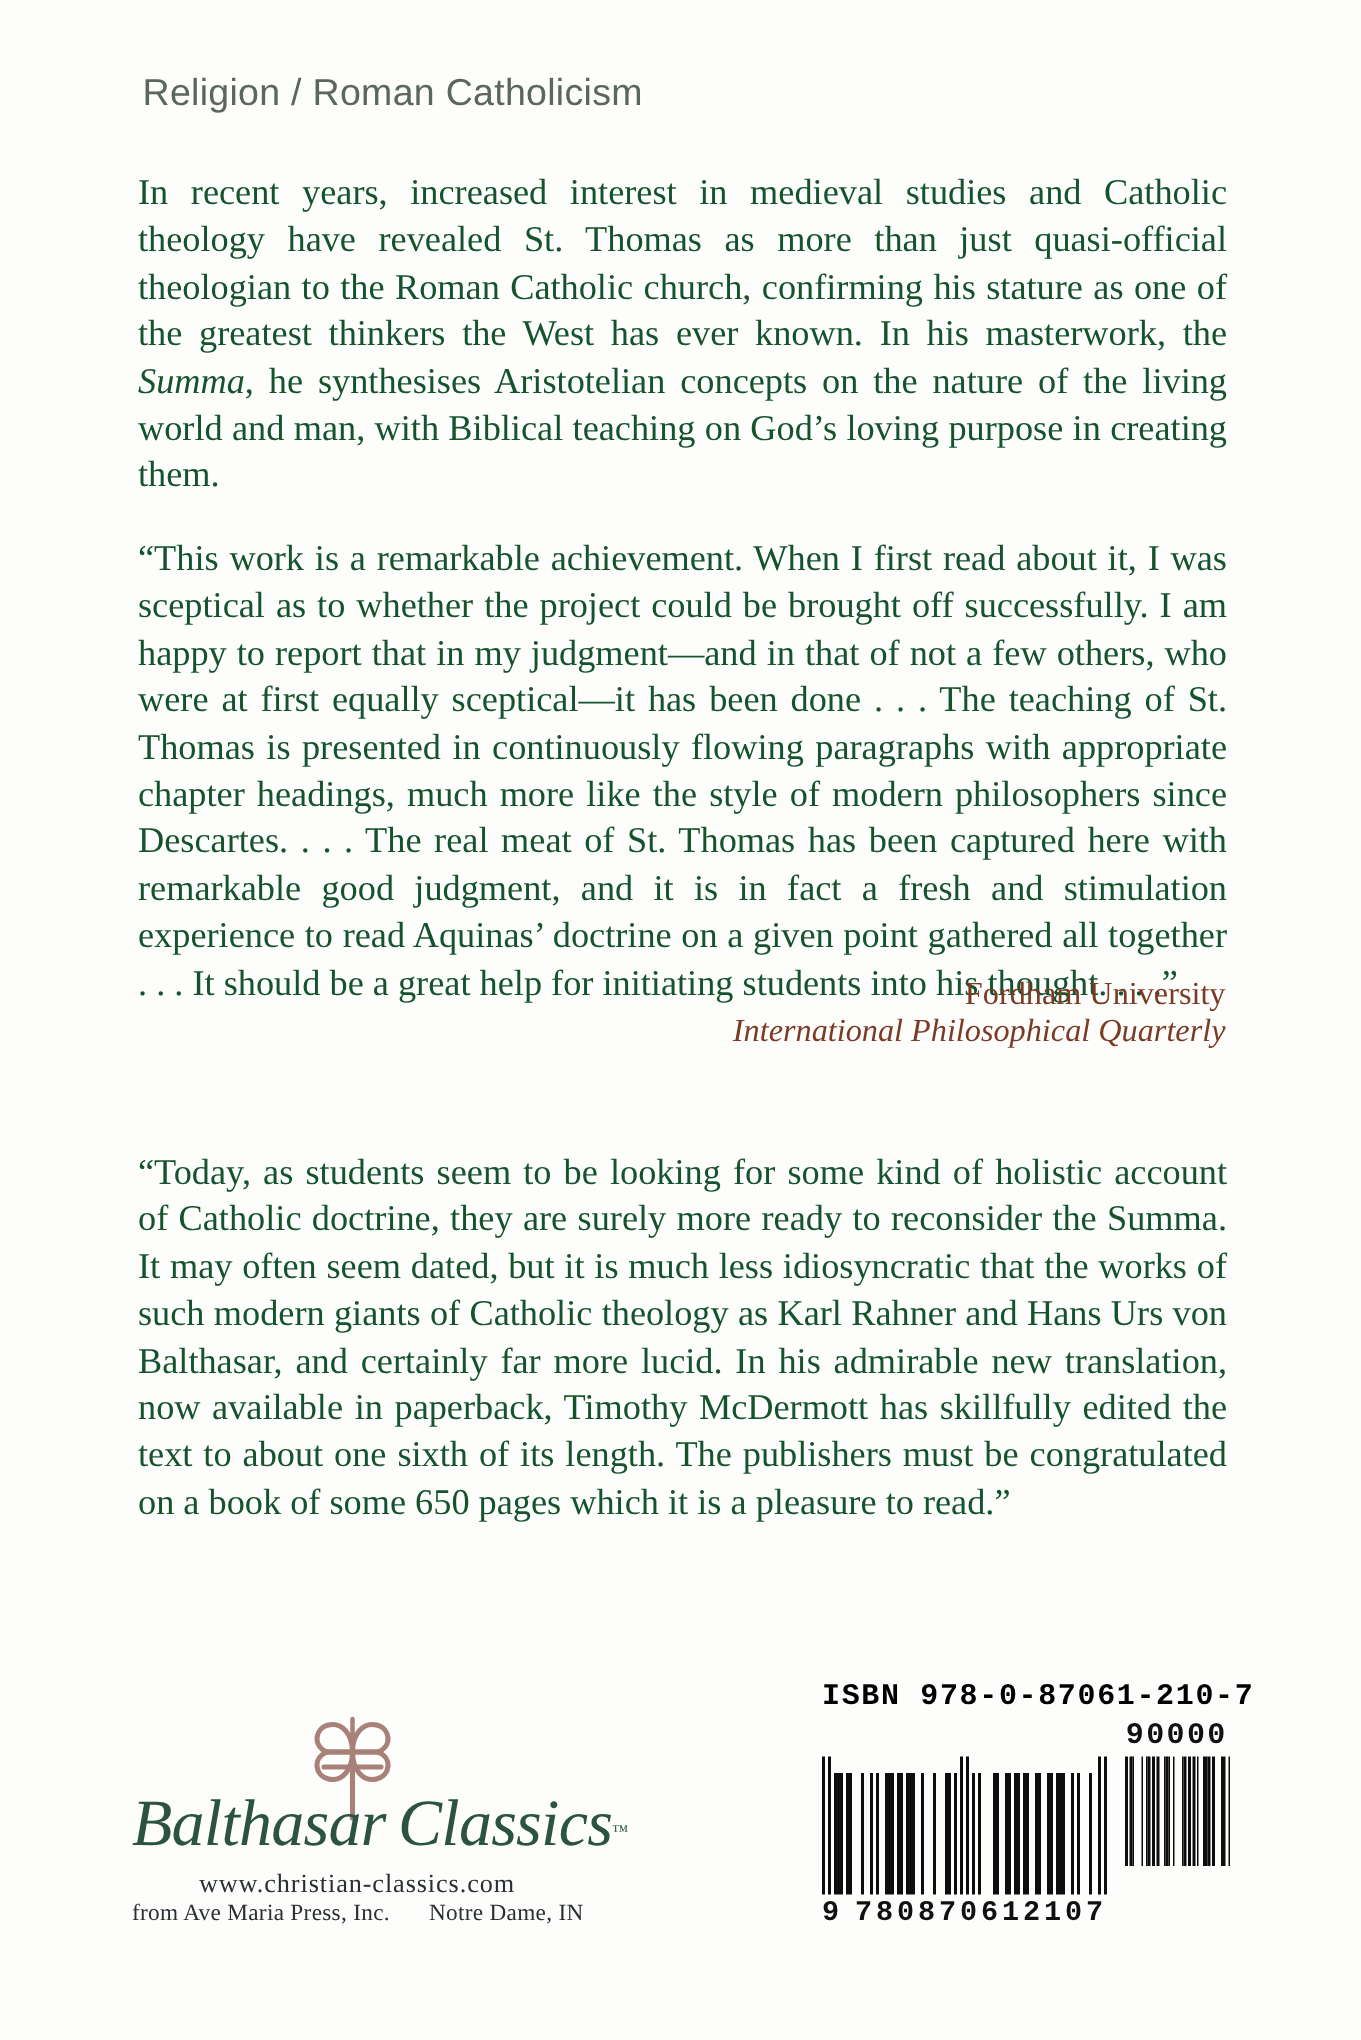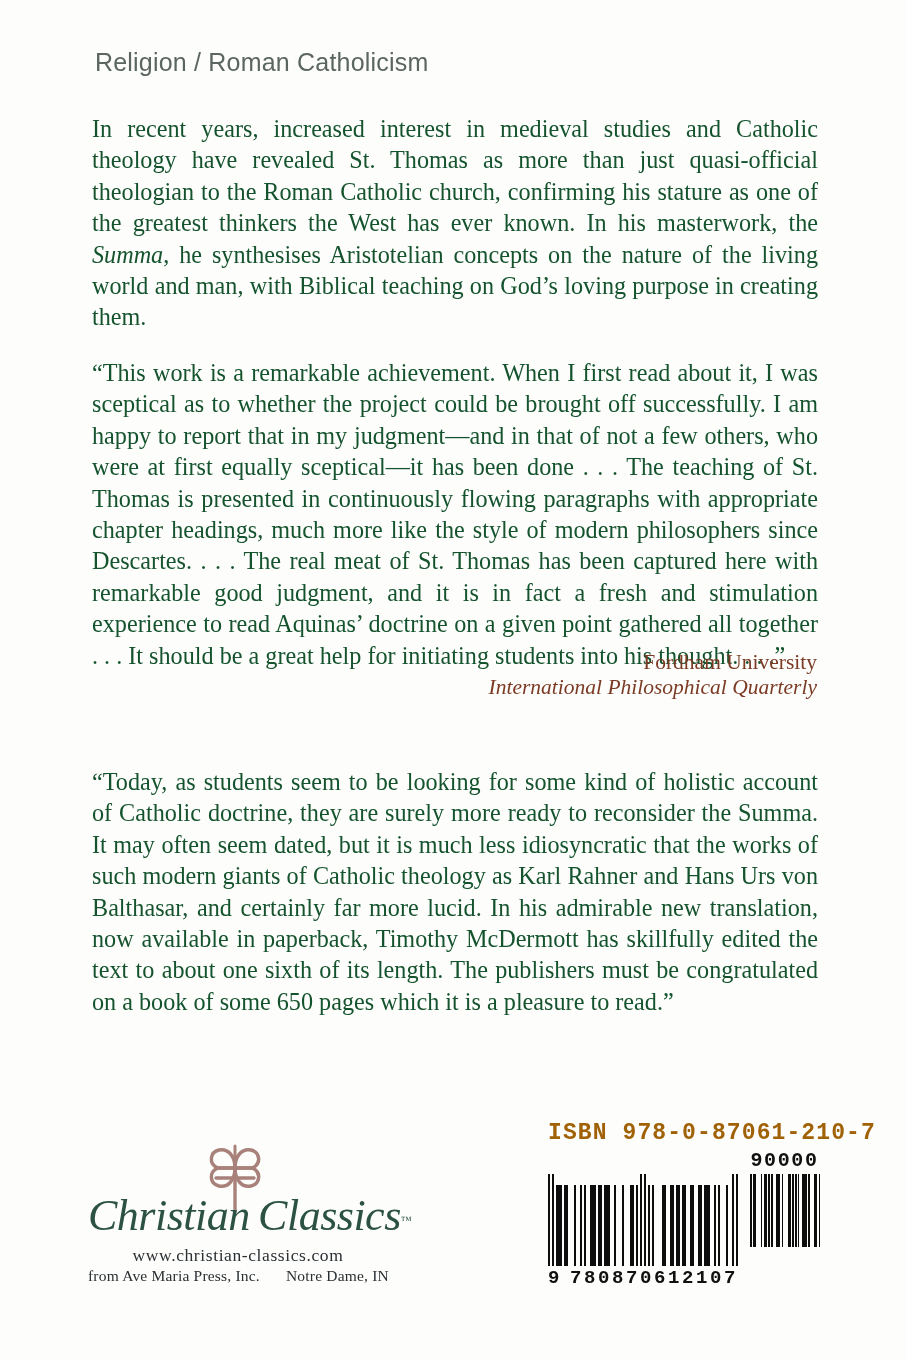--- a/index.html
+++ b/index.html
@@ -160,23 +160,23 @@
 
   
   .barcode-block {
     position: absolute;
     left: 548px;
     top: 1120px;
     width: 272px;
   }
   .isbn-text {
     font-family: "Liberation Mono", monospace;
-    font-size: 23px;
+    font-size: 20px;
     letter-spacing: 1.1px;
-    color: #a16207;
+    color: #000000;
     text-align: right;
     white-space: nowrap;
     margin-bottom: 3px;
     font-weight: bold;
   }
   .barcode-row {
     display: flex;
     align-items: flex-start;
     gap: 11px;
   }
@@ -254,21 +254,21 @@
           <path d="M60 30 C70 34 68 46 59 48 C50 50 43 42 43 30"></path>
           <path d="M24 40 L62 40"></path>
         </g>
         <g fill="none" stroke="#a8817a" stroke-width="3.0" stroke-linecap="round">
           <path d="M43 8 L43 30"></path>
         </g>
       </svg>
     </div>
 
     <div class="logo-wordmark">
-      <span class="cc-text">Christian Classics</span><span class="cc-text tm">™</span>
+      <span class="cc-text">Balthasar Classics</span><span class="cc-text tm">™</span>
     </div>
 
     <div class="logo-line logo-line-2">www.christian-classics.com</div>
 
     <div class="logo-line logo-line-1">
       <span>from Ave Maria Press, Inc.</span><span class="spacer"></span><span>Notre Dame, IN</span>
     </div>
 
   </div>
 

